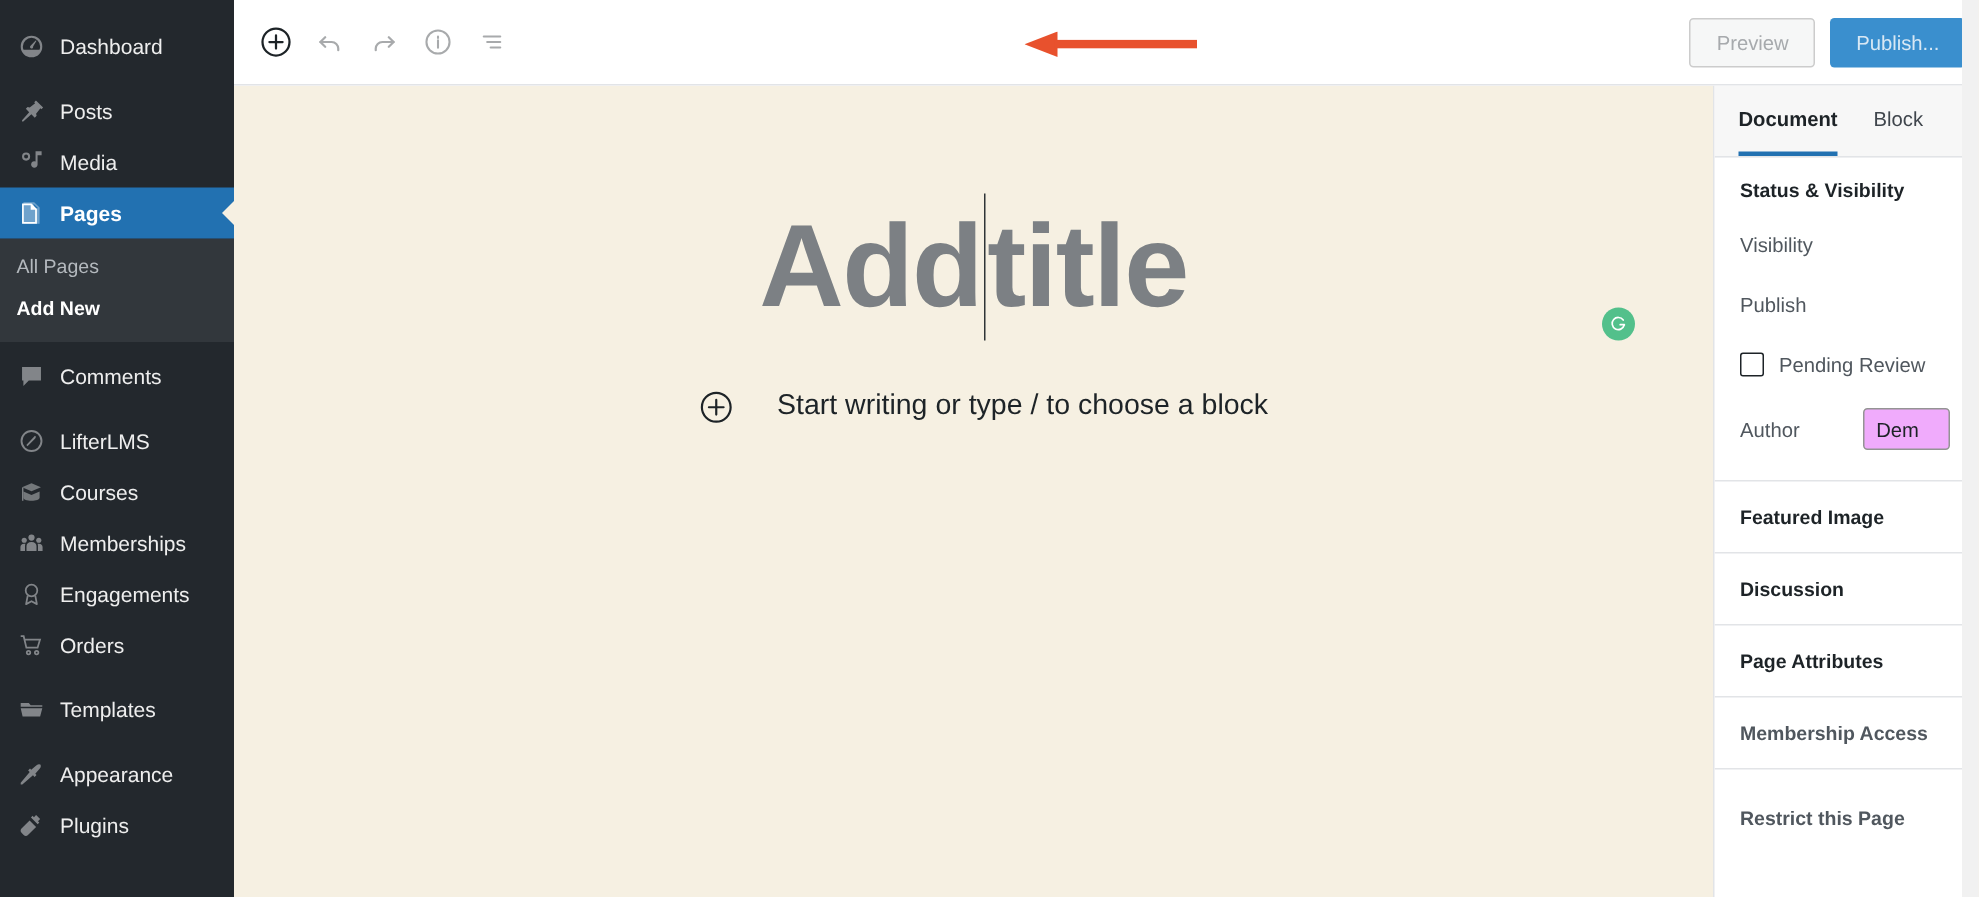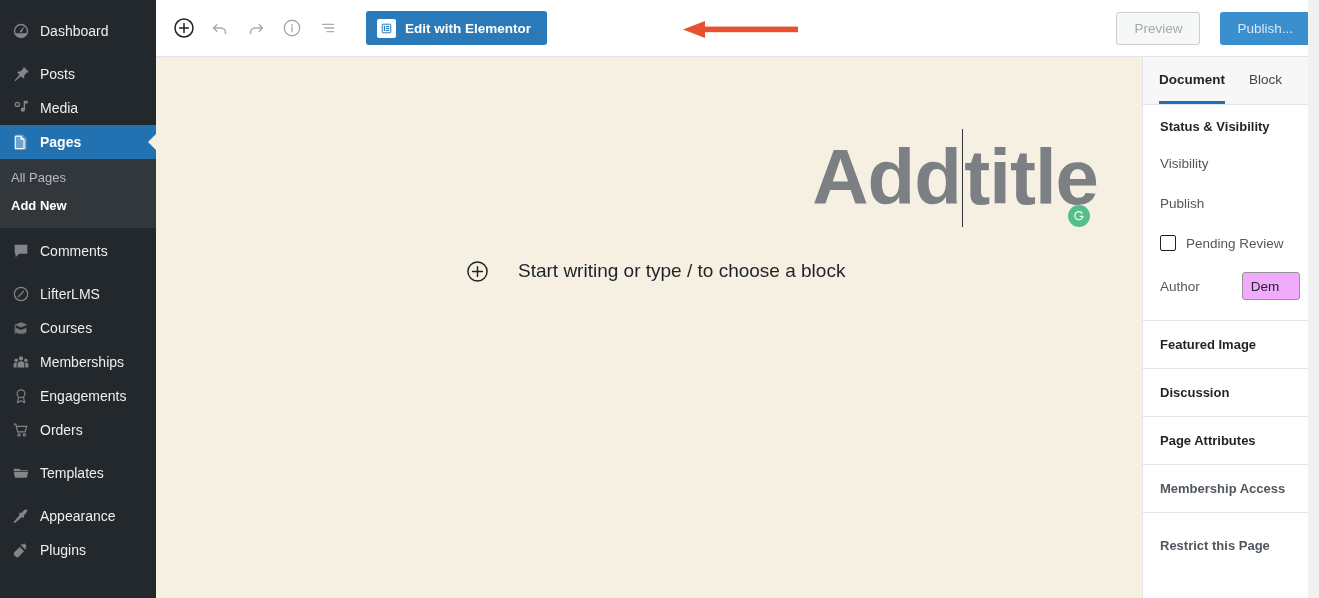--- a/index.html
+++ b/index.html
@@ -76,21 +76,21 @@
     display: flex; align-items: center; gap: 9px;
     padding: 0 16px 0 11px;
     font-size: 13.5px; font-weight: 700; cursor: pointer;
     font-family: "Liberation Sans", sans-serif;
   }
   #elementor-btn .el-glyph {
     width: 19px; height: 19px; background: #fff; border-radius: 2px;
     display: flex; align-items: center; justify-content: center;
   }
   .header-right {
-    margin-left: auto; display: flex; align-items: flex-start; gap: 20px;
+    margin-left: auto; display: flex; align-items: flex-start; gap: 10px;
     position: relative;
   }
   #preview-btn {
     height: 33px; padding: 0 17px;
     border: 1px solid #ccc; border-radius: 3px;
     background: #f6f7f7; color: #a7aaad;
     font-size: 13.5px; cursor: pointer;
     font-family: "Liberation Sans", sans-serif;
   }
   #publish-btn {
@@ -103,22 +103,22 @@
   }
 
   
   #edit-body { flex: 1; display: flex; min-height: 0; }
 
   #content-area {
     flex: 1; background: #f6f0e2;
     position: relative; overflow: hidden;
   }
   #post-title-row {
-    margin-top: 72px; padding: 0 44px;
-    display: flex; justify-content: flex-end;
+    margin-top: 72px; padding: 0 60px;
+    display: flex; justify-content: center;
   }
   #post-title {
     font-size: 78px; font-weight: 700; letter-spacing: -1px;
     color: #7c8084; line-height: 1.1;
     display: flex; align-items: center; cursor: text;
     font-family: "Liberation Sans", sans-serif;
   }
   #post-title .tw { white-space: pre; }
   #title-caret {
     width: 1.5px; height: 98px; background: #2f3437;
@@ -366,32 +366,20 @@
             <circle cx="12" cy="12" r="8.4"></circle>
             <path d="M12 10.8v5.4M12 8.1v.9" stroke-linecap="round"></path>
           </svg>
       </div>
       <div class="tb-btn dim">
         <svg width="22" height="22" viewBox="0 0 24 24" stroke="#1d2327" stroke-width="1.5" stroke-linecap="round">
             <path d="M6 8h12M8.5 12h9.5M11 16h7"></path>
           </svg>
       </div>
 
-      <button id="elementor-btn">
-        <span class="el-glyph">
-          <svg width="13" height="13" viewBox="0 0 20 20">
-              <rect x="3.4" y="3.4" width="13.2" height="13.2" rx="1" fill="none" stroke="#2a7ab9" stroke-width="1.5"></rect>
-              <rect x="5.9" y="6" width="1.8" height="8" fill="#2a7ab9"></rect>
-              <rect x="9" y="6" width="5.2" height="1.8" fill="#2a7ab9"></rect>
-              <rect x="9" y="9.1" width="5.2" height="1.8" fill="#2a7ab9"></rect>
-              <rect x="9" y="12.2" width="5.2" height="1.8" fill="#2a7ab9"></rect>
-            </svg>
-        </span>
-        <span>Edit with Elementor</span>
-      </button>
 
       <div class="header-right">
         <button id="preview-btn">Preview</button>
         <button id="publish-btn">Publish...</button>
       </div>
 
       <svg id="annot-arrow" viewBox="0 0 115 17">
         <path d="M0 8.5 L22 0 L22 17 Z" fill="#e8512d"></path>
         <rect x="20" y="5.6" width="95" height="5.6" fill="#e8512d"></rect>
       </svg>

